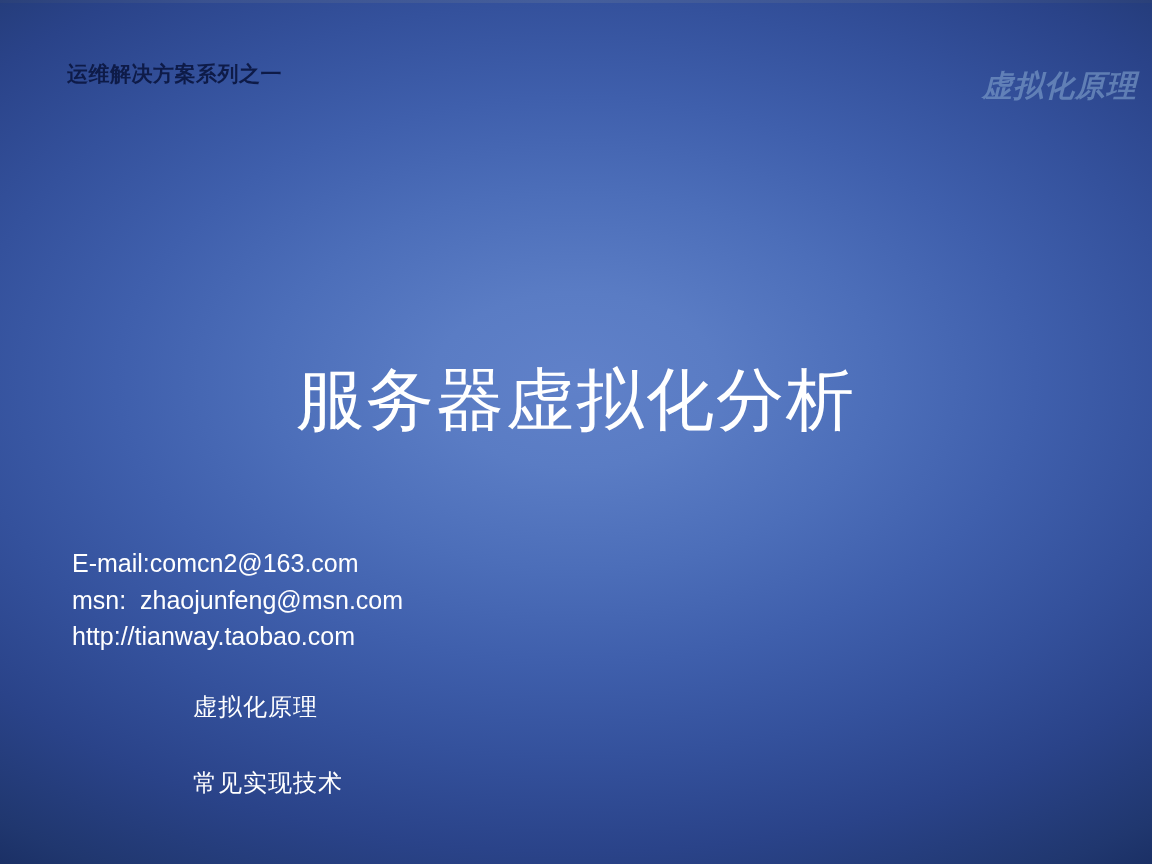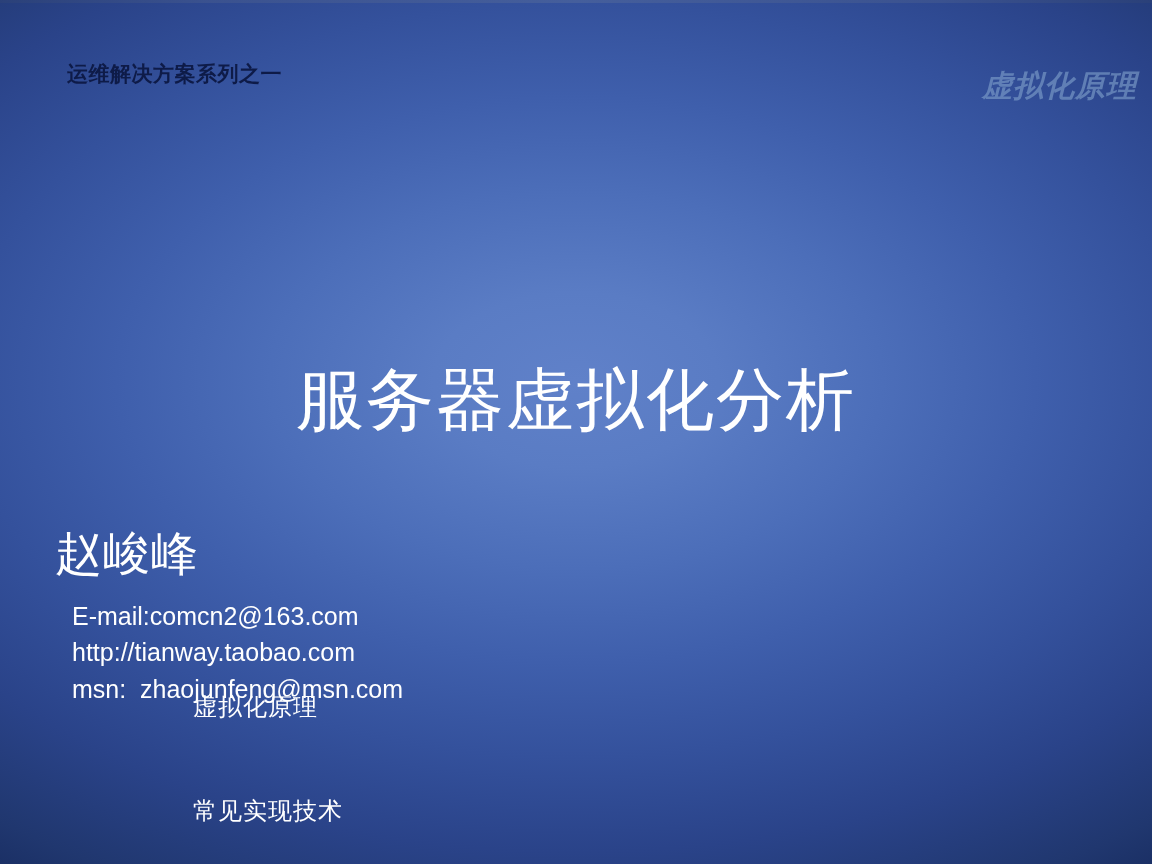--- a/index.html
+++ b/index.html
@@ -150,46 +150,45 @@
     font-family: "DejaVu Serif", "Liberation Serif", serif;
     font-size: 24px;
     font-weight: normal;
     letter-spacing: 1px;
     line-height: 1.2;
     color: #ffffff;
     white-space: nowrap;
   }
 
   .agenda-item + .agenda-item {
-    margin-top: 75px;
+    margin-top: 47px;
   }
 </style>
 </head>
 <body>
 
 <div class="slide">
 
   <div class="slide-bg"></div>
   <div class="slide-top-edge"></div>
 
   <div class="header-kicker">运维解决方案系列之一</div>
 
   <div class="header-watermark">虚拟化原理</div>
 
   <div class="title-block">
     <h1 class="title-text">服务器虚拟化分析</h1>
   </div>
 
   <div class="author-block">
-    <div class="author-name">赵峻峰</div>
 
     <ul class="contact-list">
       <li class="contact-line">E-mail:comcn2@163.com</li>
+      <li class="contact-line">msn:  zhaojunfeng@msn.com</li>
       <li class="contact-line">http://tianway.taobao.com</li>
-      <li class="contact-line">msn:  zhaojunfeng@msn.com</li>
     </ul>
   </div>
 
   <div class="agenda-block">
     <div class="agenda-item">虚拟化原理</div>
     <div class="agenda-item">常见实现技术</div>
   </div>
 
 </div>
 

